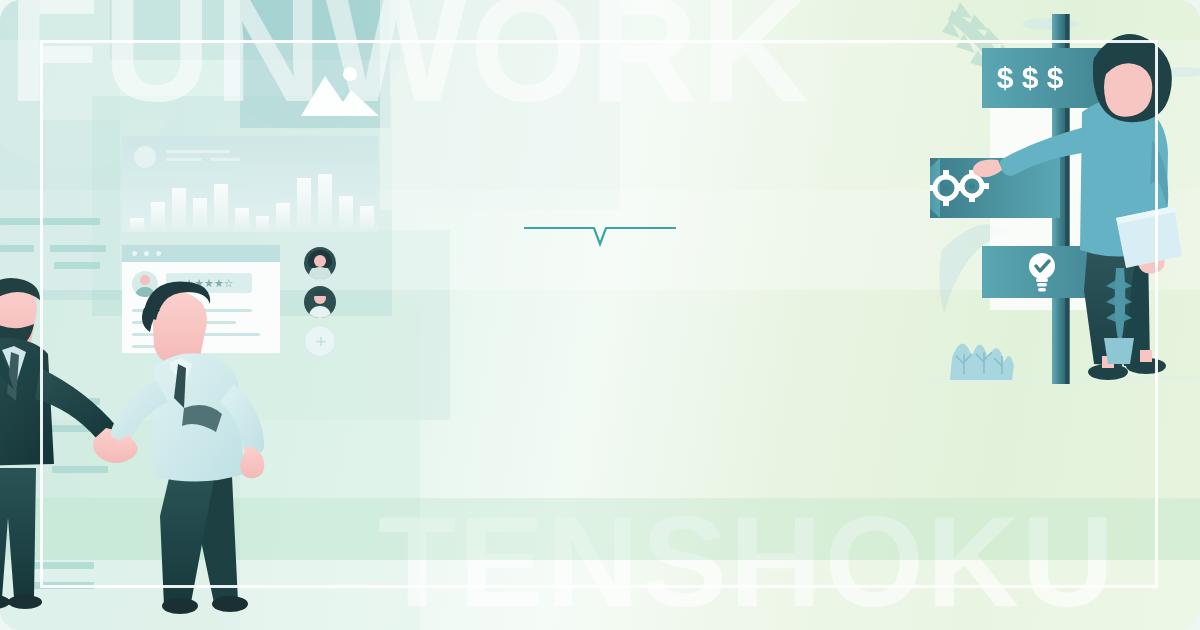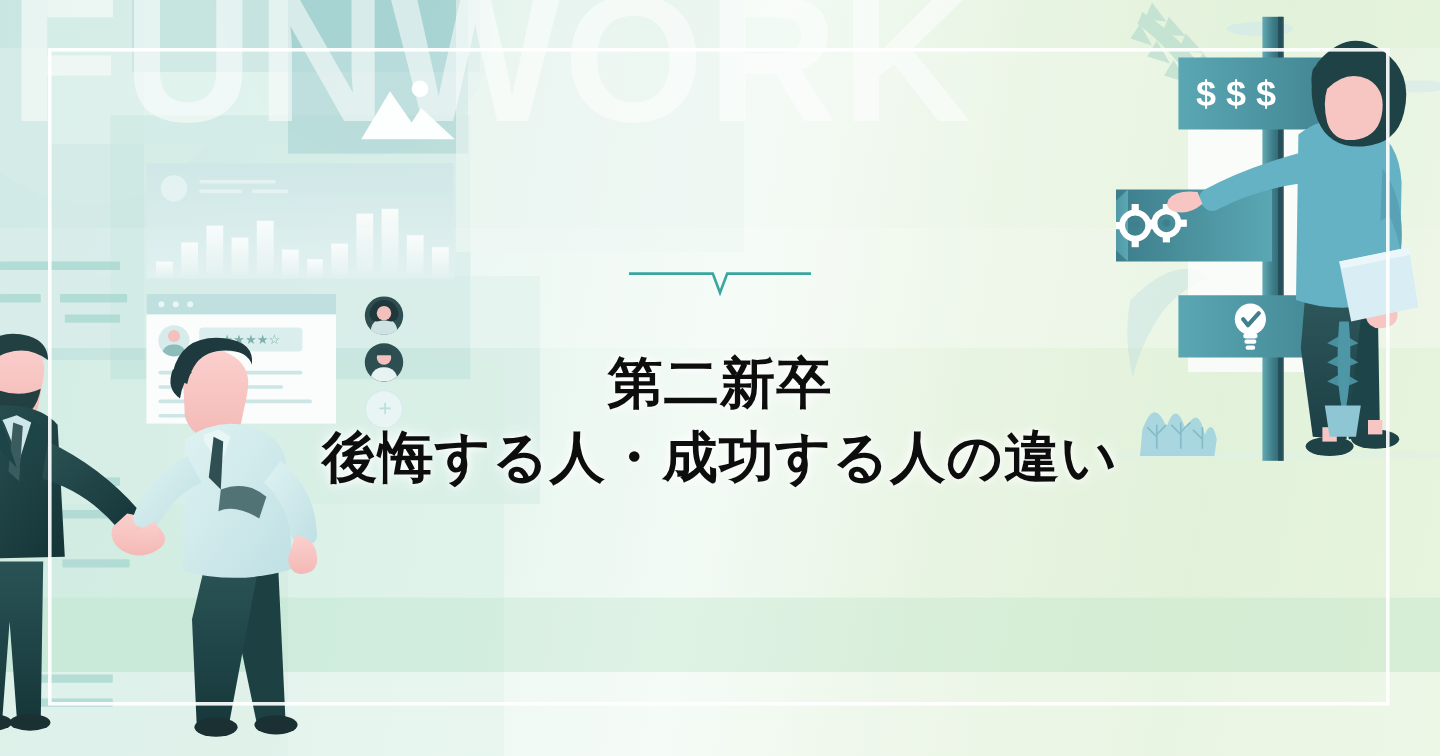--- a/index.html
+++ b/index.html
@@ -15,20 +15,21 @@
     overflow:hidden;
     background:
       linear-gradient(100deg,
         #cfe9e6 0%,
         #d6efe9 14%,
         #e6f5ef 34%,
         #f2faf4 50%,
         #e8f4e2 66%,
         #e2f2da 82%,
         #e7f4de 100%);
+    border-radius: 21px;
   }
 
   
   .blk { position:absolute; }
 
   .blk-a { left:0;   top:0;    width:120px; height:300px; background:#bfe0dc; opacity:.55; }
   .blk-b { left:40px; top:0;   width:200px; height:120px; background:#d8efe8; opacity:.7; }
   .blk-c { left:92px; top:96px; width:300px; height:220px; background:#b9ddd8; opacity:.45; }
   .blk-d { left:240px; top:0;  width:150px; height:128px; background:#8ec7c6; opacity:.55; }
   .blk-e { left:0;   top:230px; width:450px; height:190px; background:#cfe9e2; opacity:.5; }
@@ -179,20 +180,21 @@
   <div class="blk blk-g"></div>
   <div class="blk blk-i"></div>
   <div class="blk blk-a"></div>
   <div class="blk blk-b"></div>
   <div class="blk blk-f"></div>
   <div class="blk blk-c"></div>
   <div class="blk blk-d"></div>
   <div class="blk blk-h"></div>
 
   <div class="wm wm-top">FUNWORK</div>
+  <div class="wm wm-bottom">TENSHOKU</div>
 
   <div class="band band-1"></div>
   <div class="band band-2"></div>
   <div class="band band-4"></div>
   <div class="band band-3"></div>
 
   <div class="dec-line" style="left:0;   top:218px; width:100px;"></div>
   <div class="dec-line" style="left:0;   top:245px; width:34px;"></div>
   <div class="dec-line" style="left:50px;top:245px; width:56px;"></div>
   <div class="dec-line" style="left:54px;top:262px; width:46px;"></div>
@@ -485,19 +487,15 @@
   <div class="frame"></div>
 
   <div class="txt-wrap">
 
     <div class="divider">
       <svg width="152" height="26" viewBox="0 0 152 26">
         <path d="M0 6 H66 L70 6 L76 22 L82 6 H152" fill="none" stroke="#3aa69f" stroke-width="2.2" stroke-linejoin="miter"></path>
       </svg>
     </div>
 
-    <div class="maintitle">
-      <span class="l1">第二新卒</span>
-      <span class="l2">後悔する人・成功する人の違い</span>
-    </div>
   </div>
 
 </div>
 
 </body></html>

